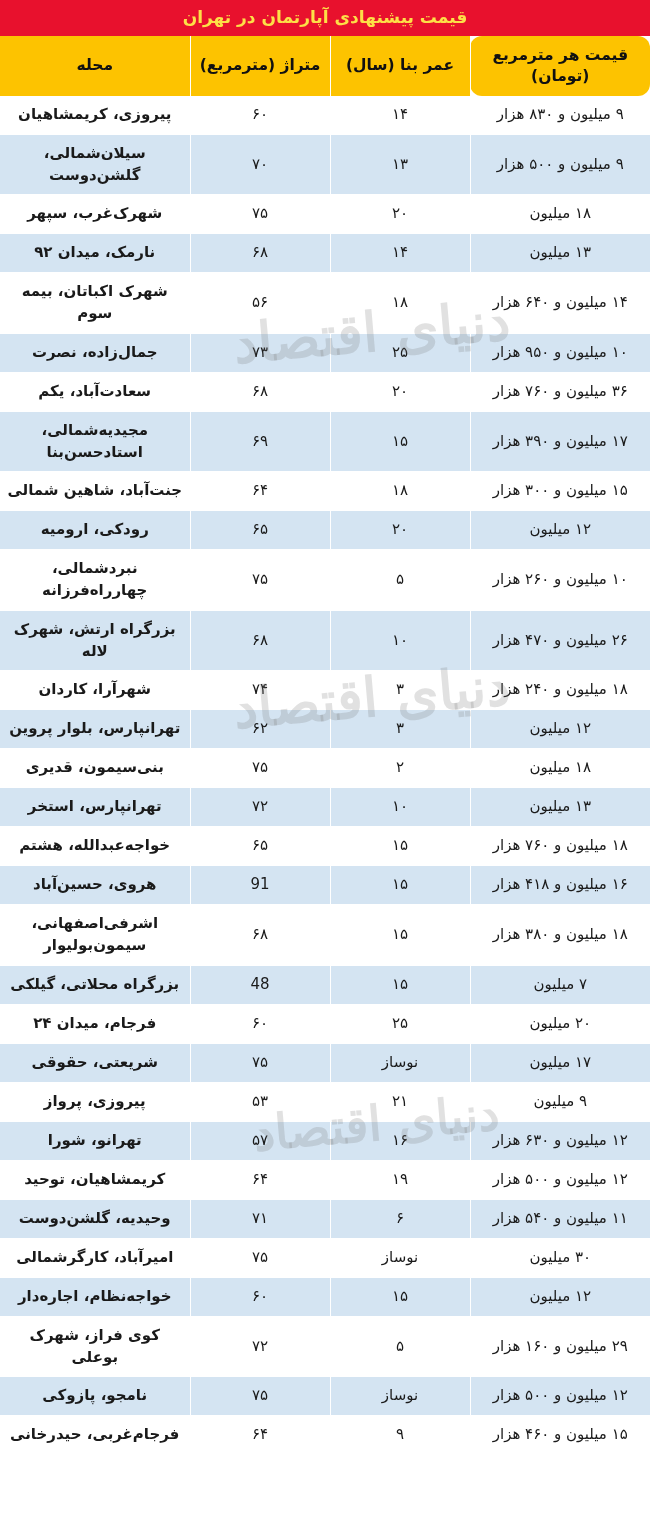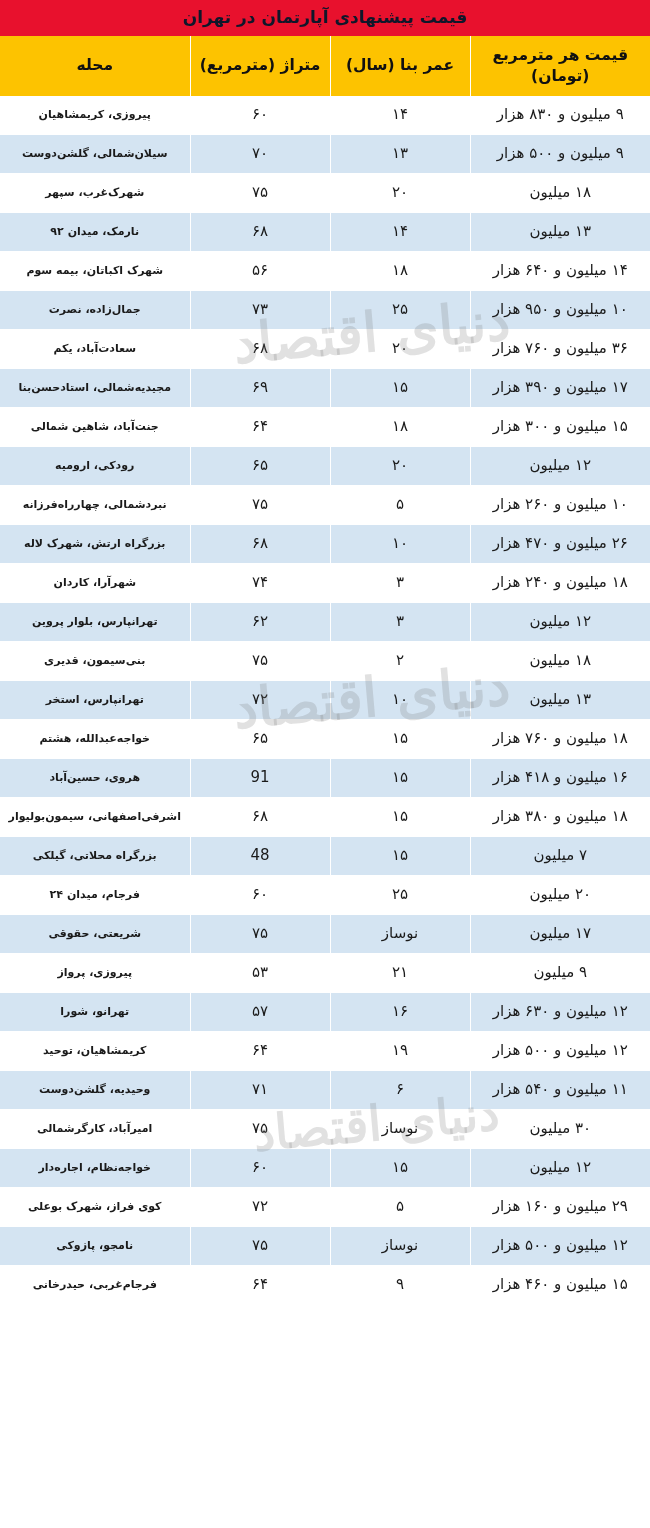--- a/index.html
+++ b/index.html
@@ -39,54 +39,54 @@
 
   table.price-table {
     width: 650px;
     border-collapse: collapse;
     table-layout: fixed;
     position: relative;
     z-index: 1;
   }
   .title-bar td {
     background: #e8112d;
-    color: #0f172a;
+    color: #fde047;
     text-align: center;
     font-size: 17px;
     font-weight: bold;
     padding: 7px 16px 9px;
     letter-spacing: 0;
   }
   thead.col-heads th {
     background: #fdc300;
     color: #111111;
     font-size: 15.5px;
     font-weight: bold;
     text-align: center;
     padding: 9px 4px;
     line-height: 1.35;
     border-right: 1px solid #404040;
     border-left: 1px solid #ffffff;
   }
-  thead.col-heads th:first-child { border-right: none; }
+  thead.col-heads th:first-child { border-right: none; border-radius: 12px; }
   thead.col-heads th:last-child { border-left: none; }
 
   tbody td {
     font-size: 15px;
     text-align: center;
     padding: 8px 6px;
     line-height: 1.45;
     border-bottom: 1px solid #ffffff;
     border-right: 1px solid #ffffff;
     vertical-align: middle;
     height: 22px;
   }
   tbody td.neigh {
     font-weight: bold;
-    font-size: 11px;
+    font-size: 15px;
   }
   tbody tr.odd td { background: #ffffff; }
   tbody tr.even td { background: #d4e4f2; }
   tbody tr td:first-child { border-right: none; }
 
   col.c-price { width: 180px; }
   col.c-age   { width: 140px; }
   col.c-area  { width: 140px; }
   col.c-neigh { width: 190px; }
 </style>

